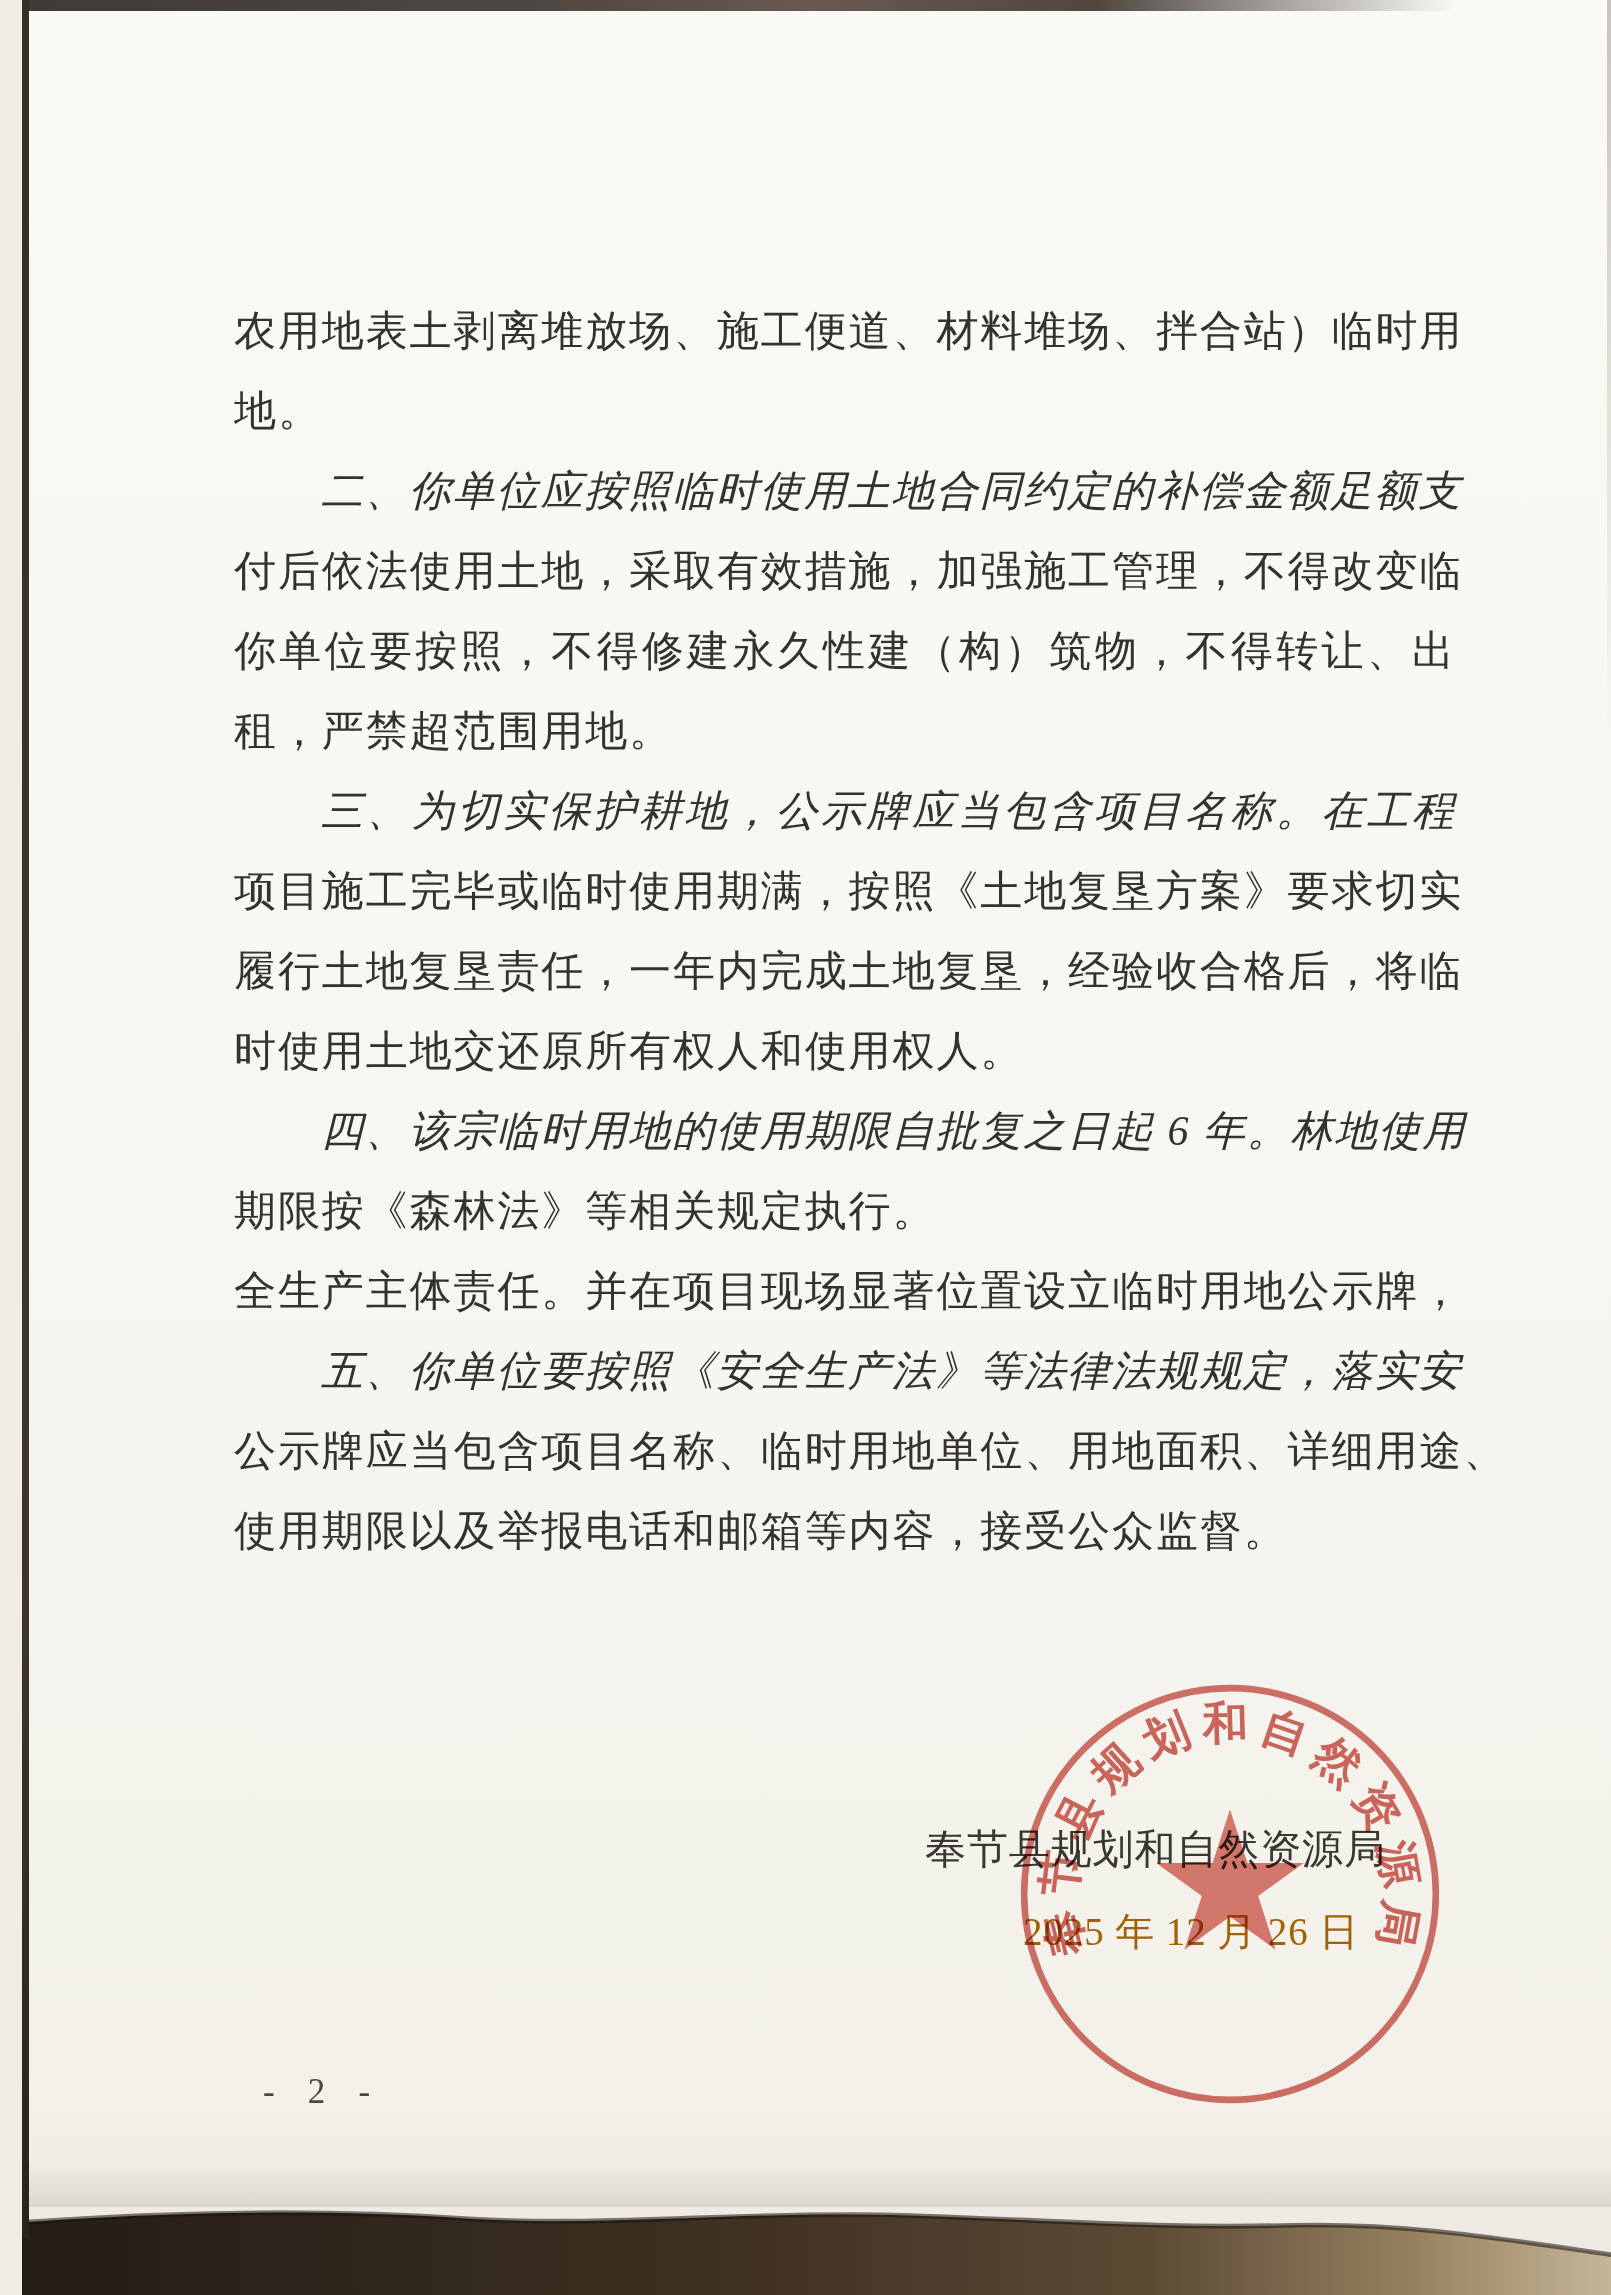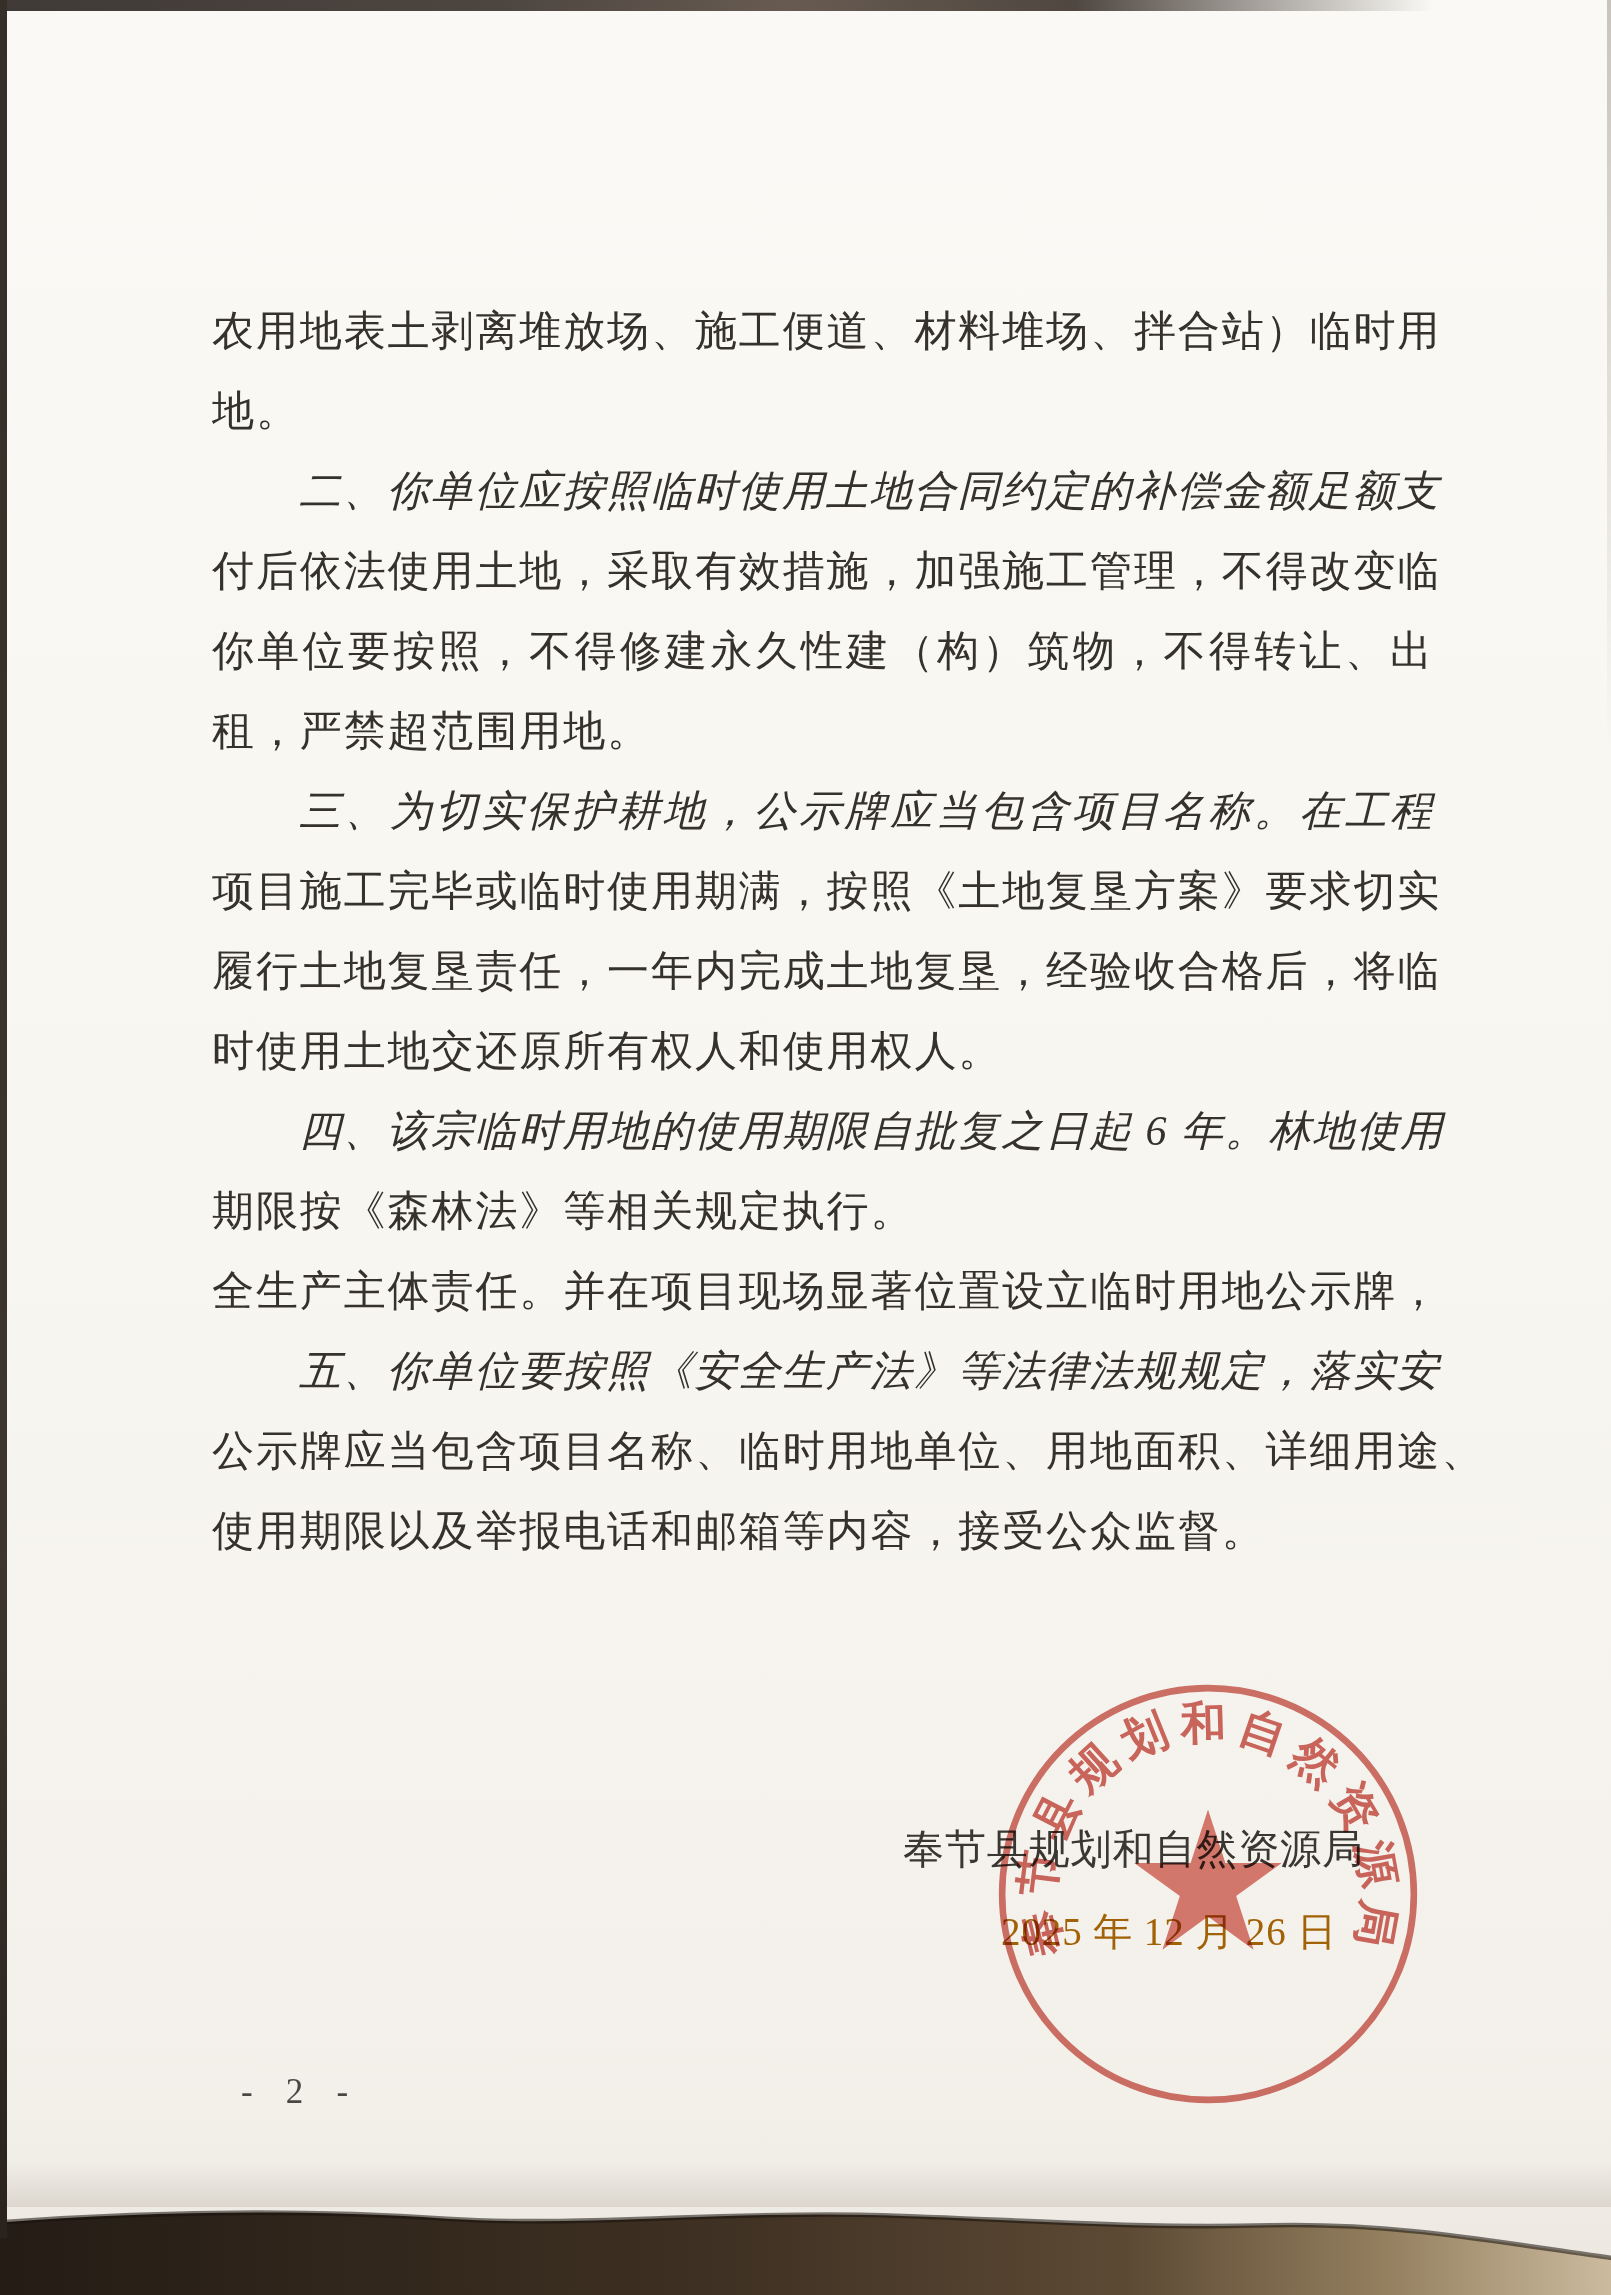--- a/index.html
+++ b/index.html
@@ -2,21 +2,21 @@
 <html style="font-size:7.5px"><head>
 <meta charset="utf-8">
 <style>
   html,body{margin:0;padding:0;}
   body{
     width:1612px;height:2295px;
     background:#efece6;
     font-family:"Liberation Serif","DejaVu Serif",serif;
     position:relative;overflow:hidden;
   }
-  .photo{position:absolute;inset:0;}
+  .photo{position:absolute;inset:0;margin-left:22px;}
   
   .paper{
     position:absolute;inset:0;
     background:linear-gradient(180deg,#faf9f5 0%,#f8f6f1 55%,#f3f0ea 92%,#ebe7df 100%);
   }
   
   .edge-top{
     position:absolute;left:0;top:0;height:11.3px;width:1434px;
     background:linear-gradient(90deg,#2b2522 0%,#3a322c 35%,#57493f 55%,#3c332c 75%,rgba(90,80,70,0) 100%);
     opacity:.9;

